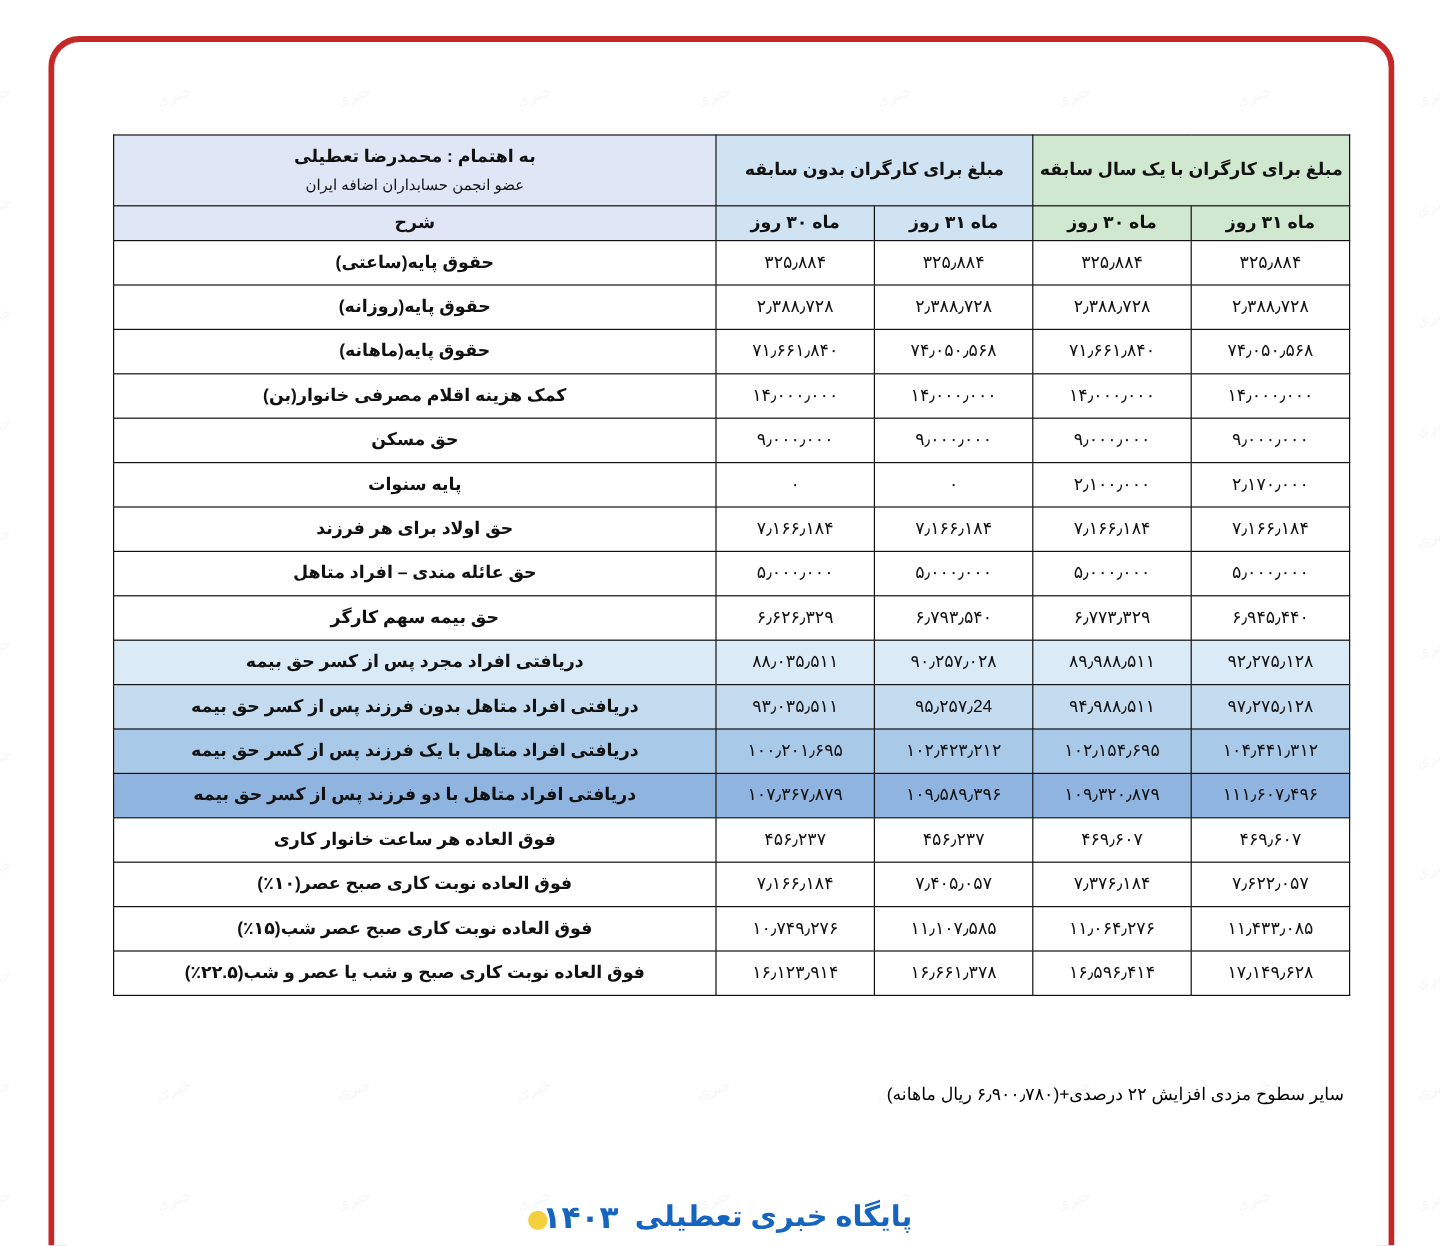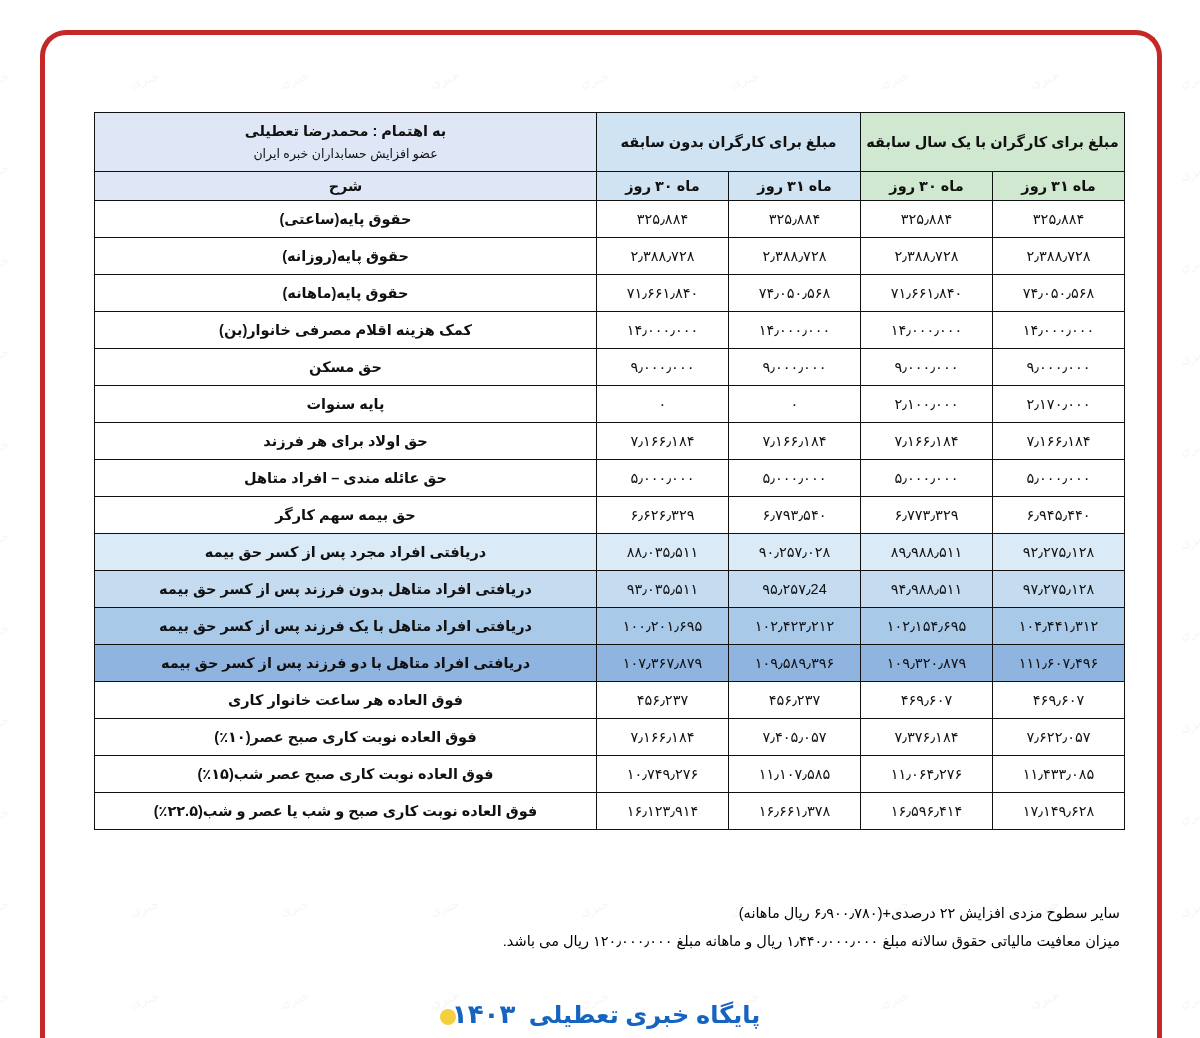--- a/index.html
+++ b/index.html
@@ -292,21 +292,21 @@
       <col style="width:132px">
       <col style="width:132px">
       <col style="width:502px">
     </colgroup>
     <thead>
       <tr>
         <th class="hdr-green" colspan="2">مبلغ برای کارگران با یک سال سابقه</th>
         <th class="hdr-blue" colspan="2">مبلغ برای کارگران بدون سابقه</th>
         <th class="hdr-desc" rowspan="1">
           <div>به اهتمام : محمدرضا تعطیلی</div>
-          <div class="l2">عضو افزایش حسابداران خبره ایران</div>
+          <div class="l2">عضو انجمن حسابداران اضافه ایران</div>
         </th>
       </tr>
       <tr>
         <th class="hdr-green-sub">ماه ۳۱ روز</th>
         <th class="hdr-green-sub">ماه ۳۰ روز</th>
         <th class="hdr-blue-sub">ماه ۳۱ روز</th>
         <th class="hdr-blue-sub">ماه ۳۰ روز</th>
         <th class="hdr-desc-sub">شرح</th>
       </tr>
     </thead>
@@ -428,21 +428,20 @@
           <td class="num">۱۶٫۵۹۶٫۴۱۴</td>
           <td class="num">۱۶٫۶۶۱٫۳۷۸</td>
           <td class="num">۱۶٫۱۲۳٫۹۱۴</td>
           <td class="desc">فوق العاده نوبت کاری صبح و شب یا عصر و شب(۲۲.۵٪)</td>
         </tr>
       </tbody>
   </table>
 
   <div class="notes">
     <div>سایر سطوح مزدی افزایش ۲۲ درصدی+(۶٫۹۰۰٫۷۸۰ ریال ماهانه)</div>
-    <div>میزان معافیت مالیاتی حقوق سالانه مبلغ ۱٫۴۴۰٫۰۰۰٫۰۰۰ ریال و ماهانه مبلغ ۱۲۰٫۰۰۰٫۰۰۰ ریال می باشد.</div>
   </div>
 
   <div class="footer-brand">
     <span class="brand-text">پایگاه خبری تعطیلی</span>
     <span class="brand-logo"><span>۱۴۰۳</span><span class="brand-dot"></span></span>
   </div>
 
 </div>
 
 </body></html>

